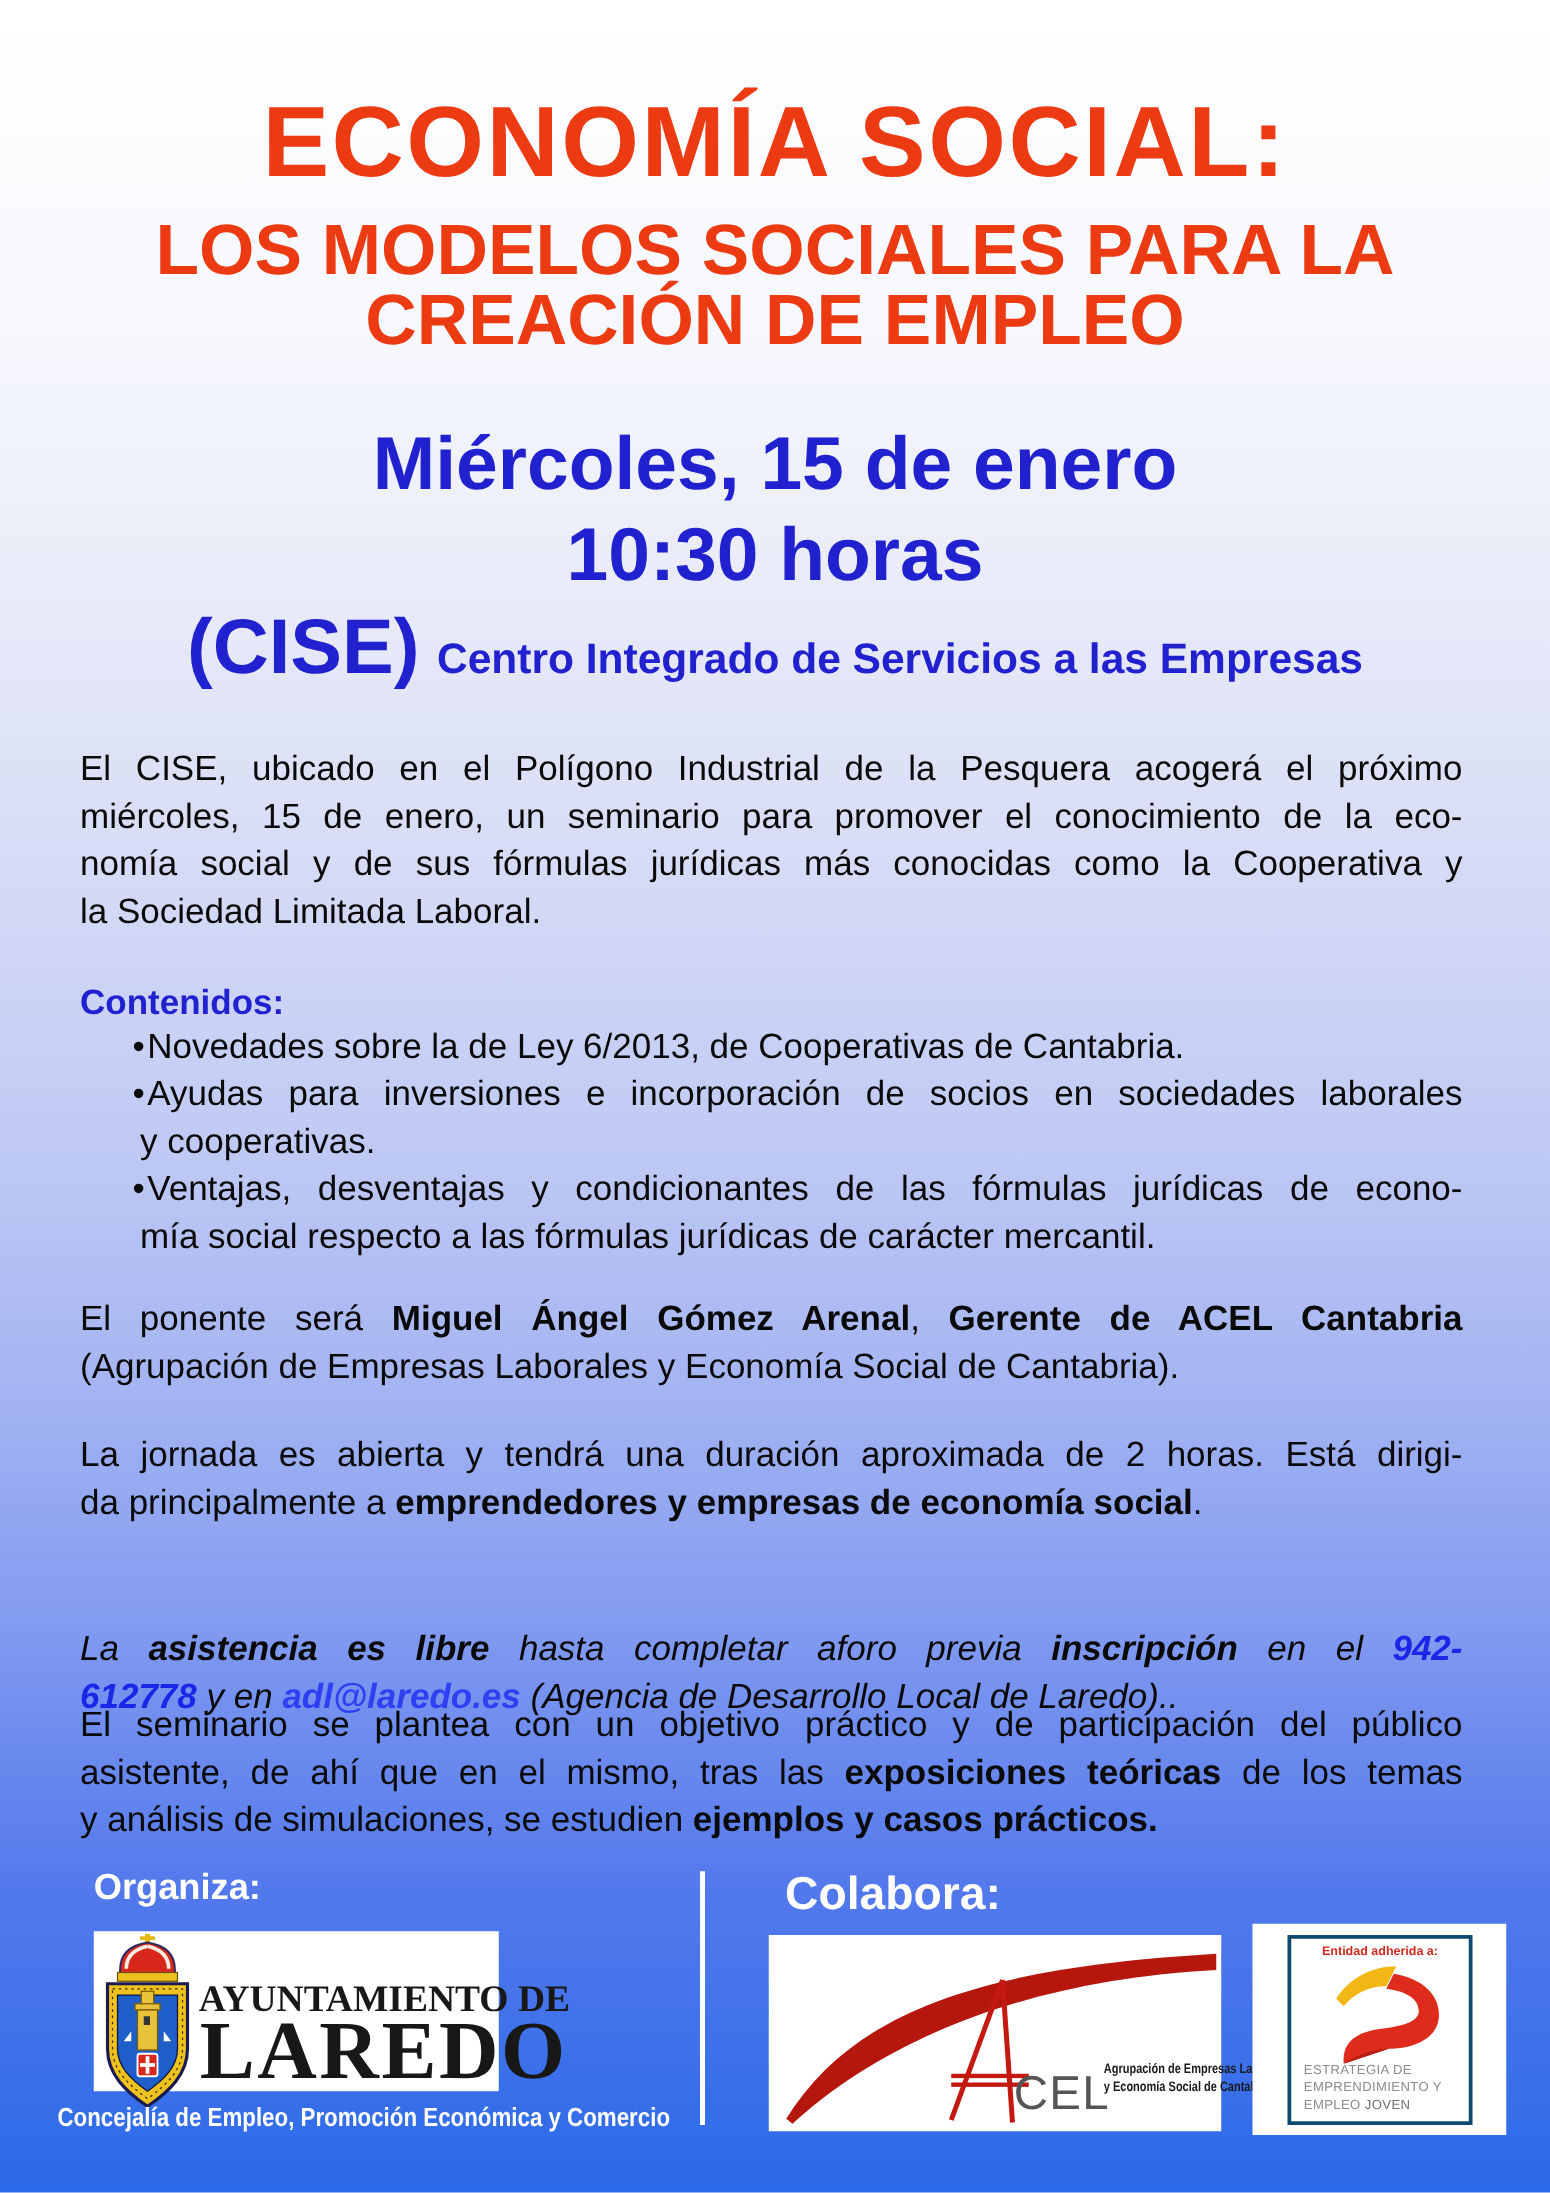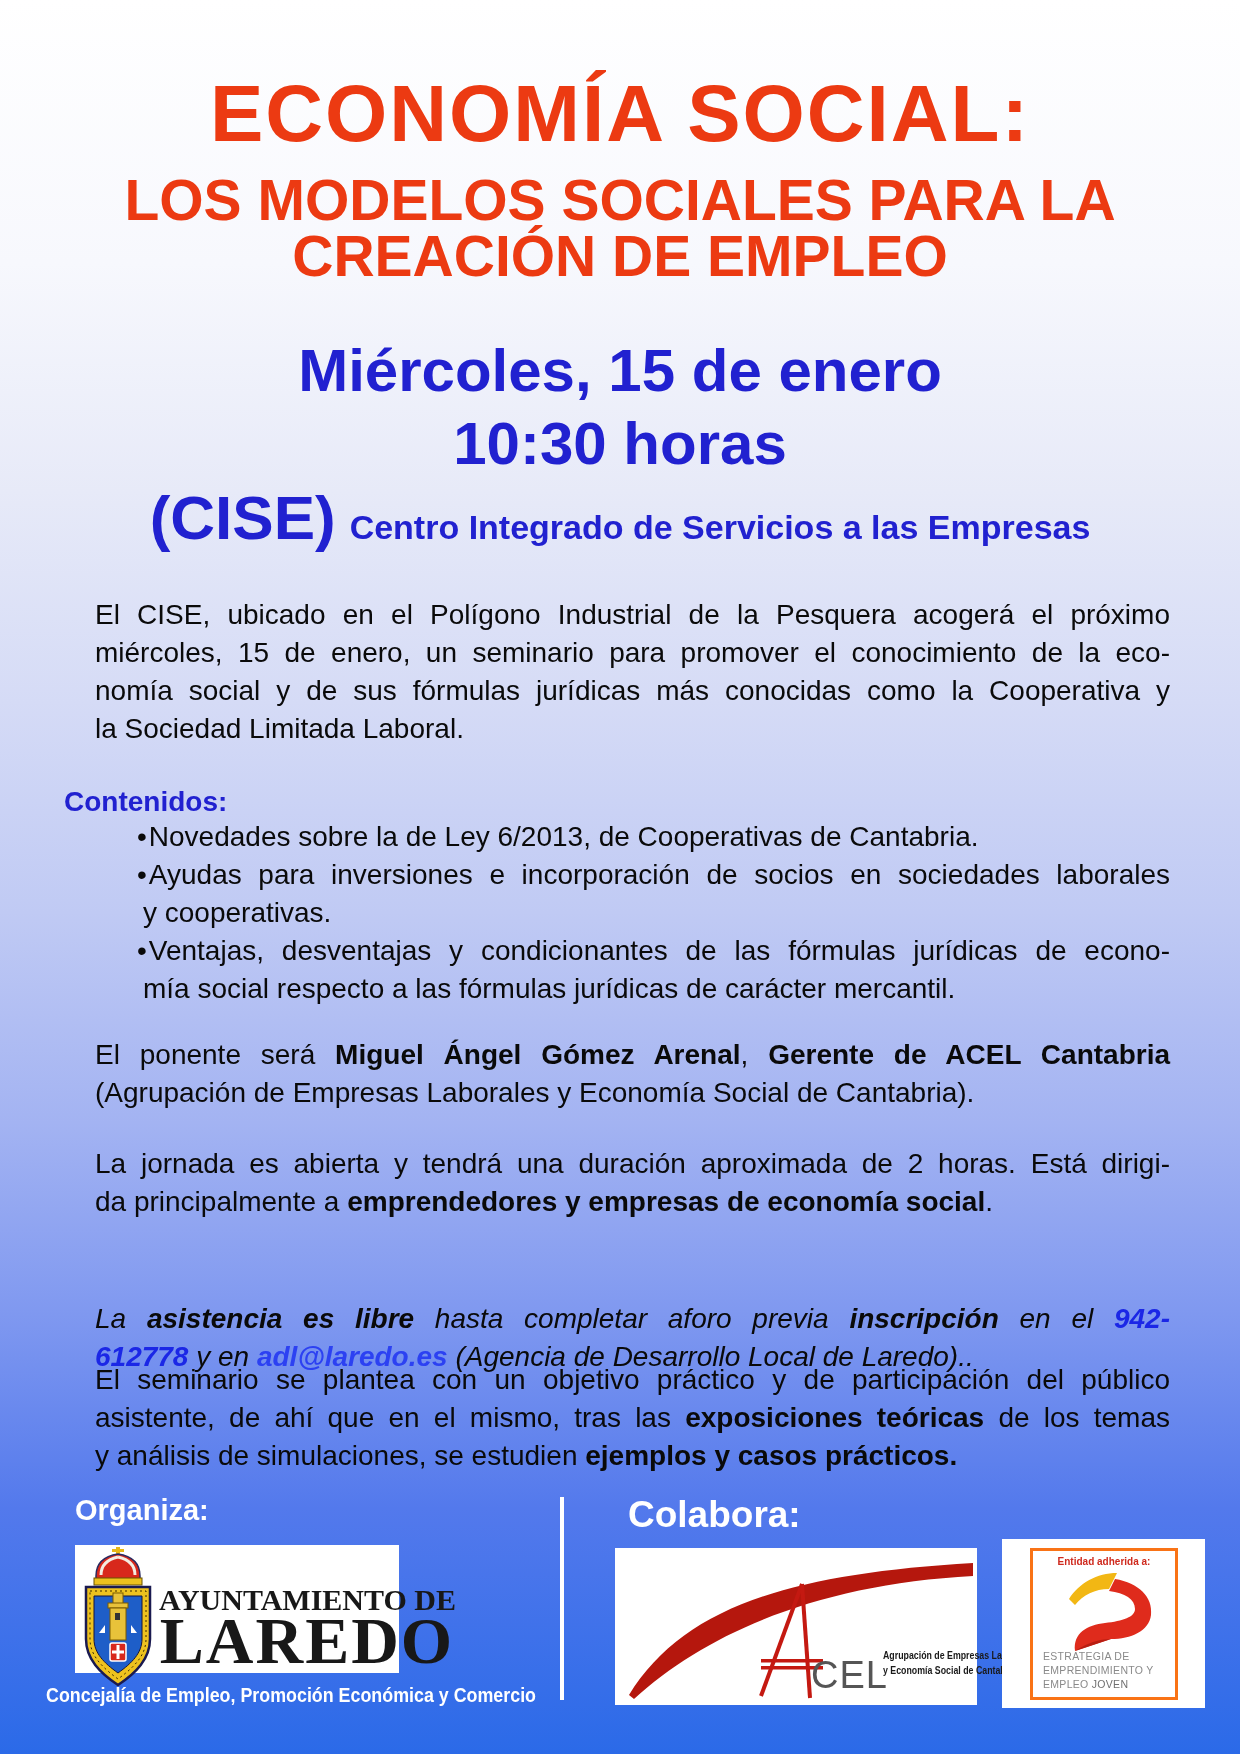--- a/index.html
+++ b/index.html
@@ -16,21 +16,21 @@
   .subtitle{position:absolute; top:172px; left:0; width:1240px; text-align:center;
     font-size:57px; line-height:56px; font-weight:bold; color:var(--title-red);}
   .dateblock{position:absolute; top:334px; left:0; width:1240px; text-align:center;
     font-size:60px; line-height:73px; font-weight:bold; color:var(--heading-blue);}
   .venue{position:absolute; top:482px; left:0; width:1240px; text-align:center; color:var(--heading-blue);}
   .venue .cise{font-size:62px; font-weight:bold;}
   .venue .venuename{font-size:34px; font-weight:bold; margin-left:14px;}
   
   .block{position:absolute; left:64px; width:1106px; color:#0a0a0a; font-size:28px;}
   .heading{font-weight:bold; color:var(--heading-blue); font-size:28px;}
-  .line{height:38px; line-height:38px; white-space:nowrap;margin-left:31px;}
+  .line{height:38px; line-height:38px; white-space:nowrap;}
   .line.j{white-space:normal; text-align:justify; text-align-last:justify;}
   .line.bl{padding-left:42px;}
   .line.cont{padding-left:48px;}
   .bullet{margin-right:2px;}
   .bold{font-weight:bold;}
   .phone{color:var(--phone-blue); font-weight:bold;}
   .link{color:var(--link-blue); font-weight:bold;}
   
   .org-label{position:absolute; left:75px; top:1494px; font-size:29px; font-weight:bold; color:#fff;}
   .col-label{position:absolute; left:628px; top:1494px; font-size:37px; font-weight:bold; color:#fff;}
@@ -41,21 +41,21 @@
     font-family:"Liberation Serif","DejaVu Serif",serif; font-weight:bold;}
   .laredo-text .l1{font-size:30px; line-height:26px; letter-spacing:0px; white-space:nowrap;}
   .laredo-text .l2{font-size:66px; line-height:56px; letter-spacing:2px; white-space:nowrap;}
   .concejalia{position:absolute; left:46px; top:1683px; font-size:21px; font-weight:bold; color:#fff;
     letter-spacing:0px; white-space:nowrap; transform:scaleX(.85); transform-origin:left;}
   .acel-box{position:absolute; left:615px; top:1548px; width:362px; height:157px; background:#fff;}
   .acel-cel{position:absolute; left:196px; top:106px; font-size:38px; color:#555; letter-spacing:1px;}
   .acel-lines{position:absolute; left:268px; top:100px; width:180px; color:#1a1a1a; font-size:11px;
     font-weight:bold; line-height:15px; transform:scaleX(.8); transform-origin:left; white-space:nowrap;}
   .eeej-box{position:absolute; left:1002px; top:1539px; width:203px; height:169px; background:#fff;}
-  .eeej-inner{position:absolute; left:28px; top:9px; width:148px; height:152px; border:3px solid #f97316; box-sizing:border-box;}
+  .eeej-inner{position:absolute; left:28px; top:9px; width:148px; height:152px; border:3px solid #0c4a6e; box-sizing:border-box;}
   .eeej-head{margin-top:5px; text-align:center; color:#cf2a1e; font-weight:bold; font-size:10px; white-space:nowrap;}
   .ribbon{position:absolute; left:22px; top:20px;}
   .eeej-lines{position:absolute; left:10px; top:98px; color:#8a8a8a; font-size:10.5px; line-height:14px;
     letter-spacing:.3px; white-space:nowrap;}
   .eeej-lines .jv{font-weight:normal; color:#6f6f6f;}
 </style>
 </head>
 <body>
 
 <div class="poster">

